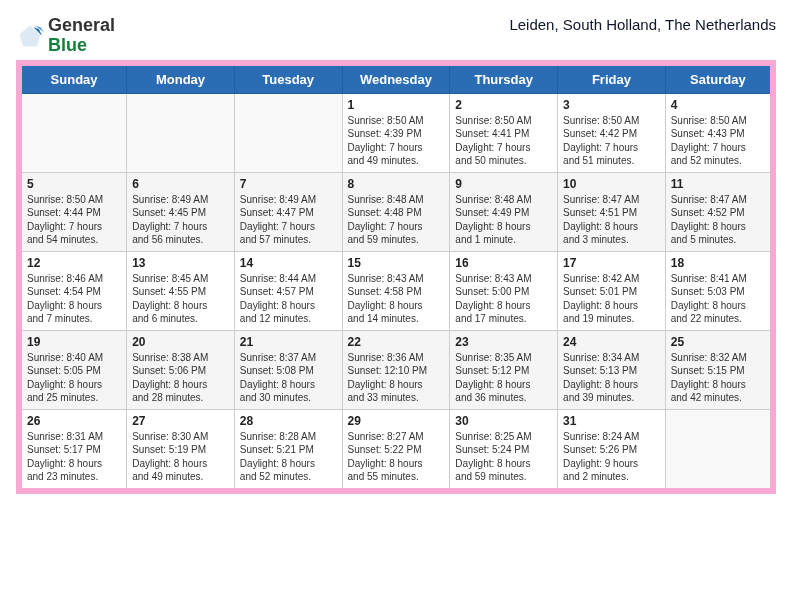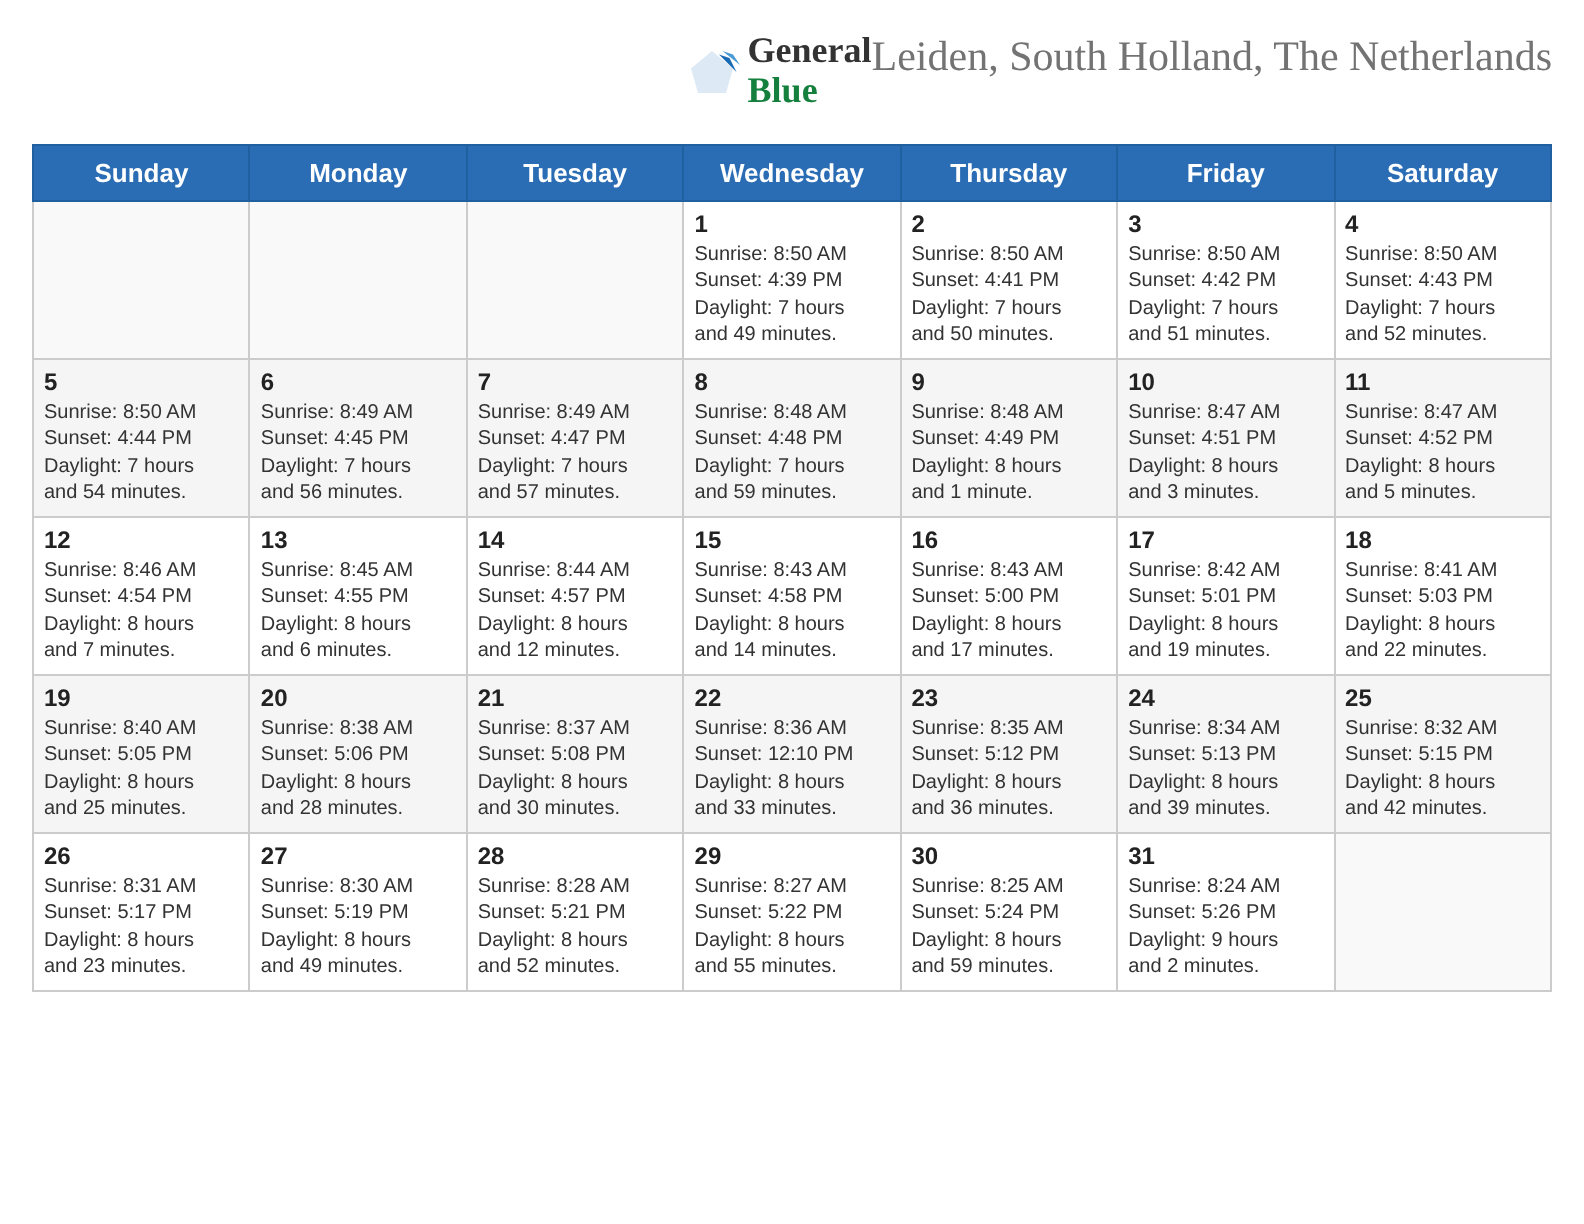--- a/index.html
+++ b/index.html
@@ -6,23 +6,22 @@
     body {
       font-family: Arial, sans-serif;
       background: #fff;
       width: 792px;
       min-height: 612px;
       padding: 16px;
     }
     .header {
       display: flex;
       align-items: flex-start;
-      justify-content: flex-end;
-      margin-bottom: 16px;
-      font-family: Liberation Serif, serif;
+      justify-content: space-between;
+      margin-bottom: 4px;
     }
     .logo {
       display: flex;
       align-items: center;
       gap: 4px;
     }
     .logo-text {
       font-size: 18px;
       font-weight: bold;
       line-height: 1.1;
@@ -35,27 +34,27 @@
     }
     .title-block {
       text-align: right;
     }
     .month-title {
       font-size: 32px;
       font-weight: bold;
       color: #222;
     }
     .location-title {
-      font-size: 21px;
-      color: #737373;
+      font-size: 15px;
+      color: #0f172a;
     }
     .calendar {
       width: 100%;
       border-collapse: collapse;
-      border: 1px solid #f9a8d4;
+      border: 6px solid #f9a8d4;
     }
     .calendar th {
       background: #2a6db5;
       color: #fff;
       font-size: 13px;
       font-weight: bold;
       text-align: center;
       padding: 6px 4px;
       border: 1px solid #2060a0;
     }

